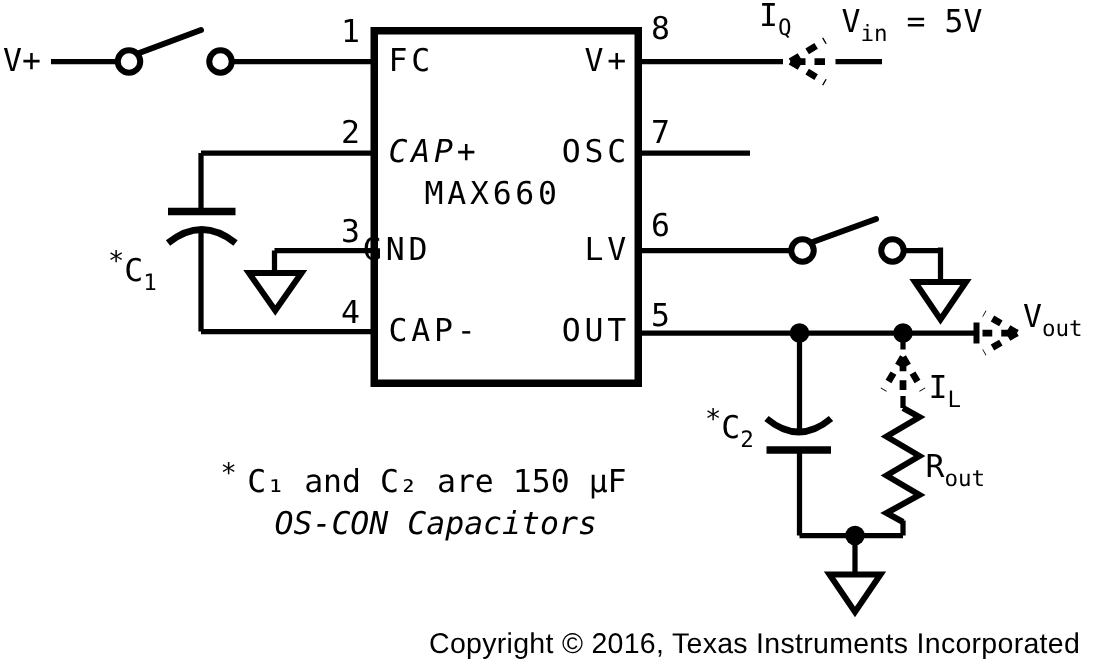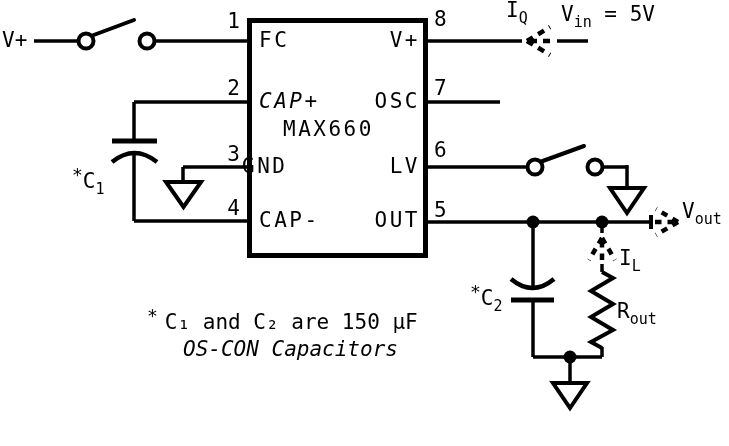--- a/index.html
+++ b/index.html
@@ -147,19 +147,20 @@
   <div class="t" style="left:561px;top:4px;"><span>V</span><span class="sb">in</span><span> = 5V</span></div>
 
   <div class="t" style="left:682px;top:201px;"><span>V</span><span class="sb">out</span></div>
 
   <div class="t" style="left:619px;top:248px;"><span>I</span><span class="sb">L</span></div>
 
   <div class="t" style="left:617px;top:301px;"><span>R</span><span class="sb">out</span></div>
 
   <div class="t" style="left:72px;top:128px;margin-top:36px;"><span class="st">*</span><span>C</span><span class="sb">1</span></div>
 
-  <div class="t" style="left:470px;top:269px;margin-top:12px;"><span class="st">*</span><span>C</span><span class="sb">2</span></div>
+  <div class="t" style="left:470px;top:269px;"><span class="st">*</span><span>C</span><span class="sb">2</span></div>
 
   <div class="t" style="left:147px;top:305px;"><span class="st note-star">*</span><span>C₁ and C₂ are 150 μF</span></div>
   <div class="t" style="left:183px;top:339px;font-style:italic;">OS-CON Capacitors</div>
 
+  <div class="copy" style="left:286px;top:419px;">Copyright © 2016, Texas Instruments Incorporated</div>
 
 </div>
 
 </body></html>

